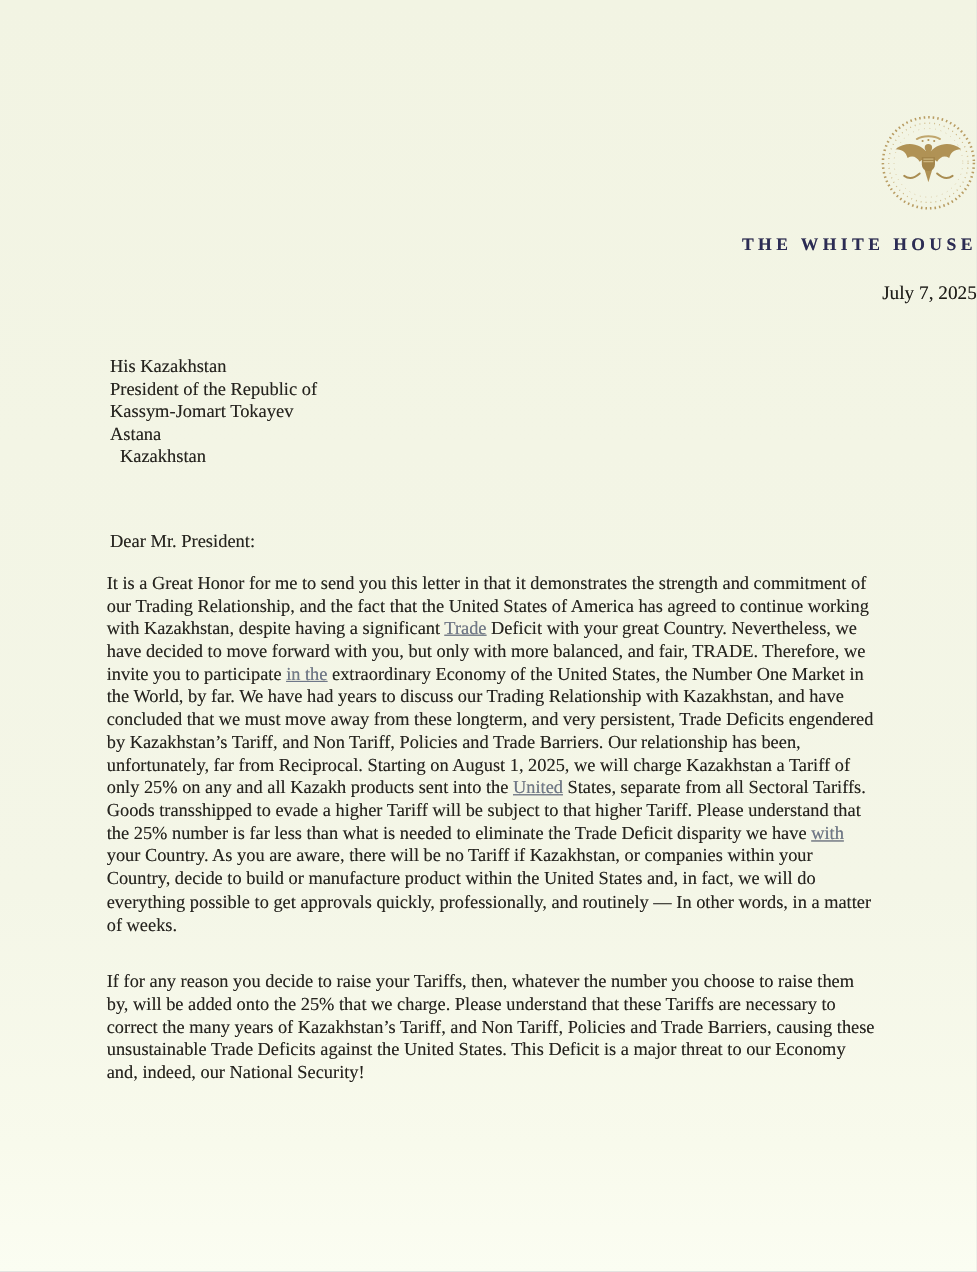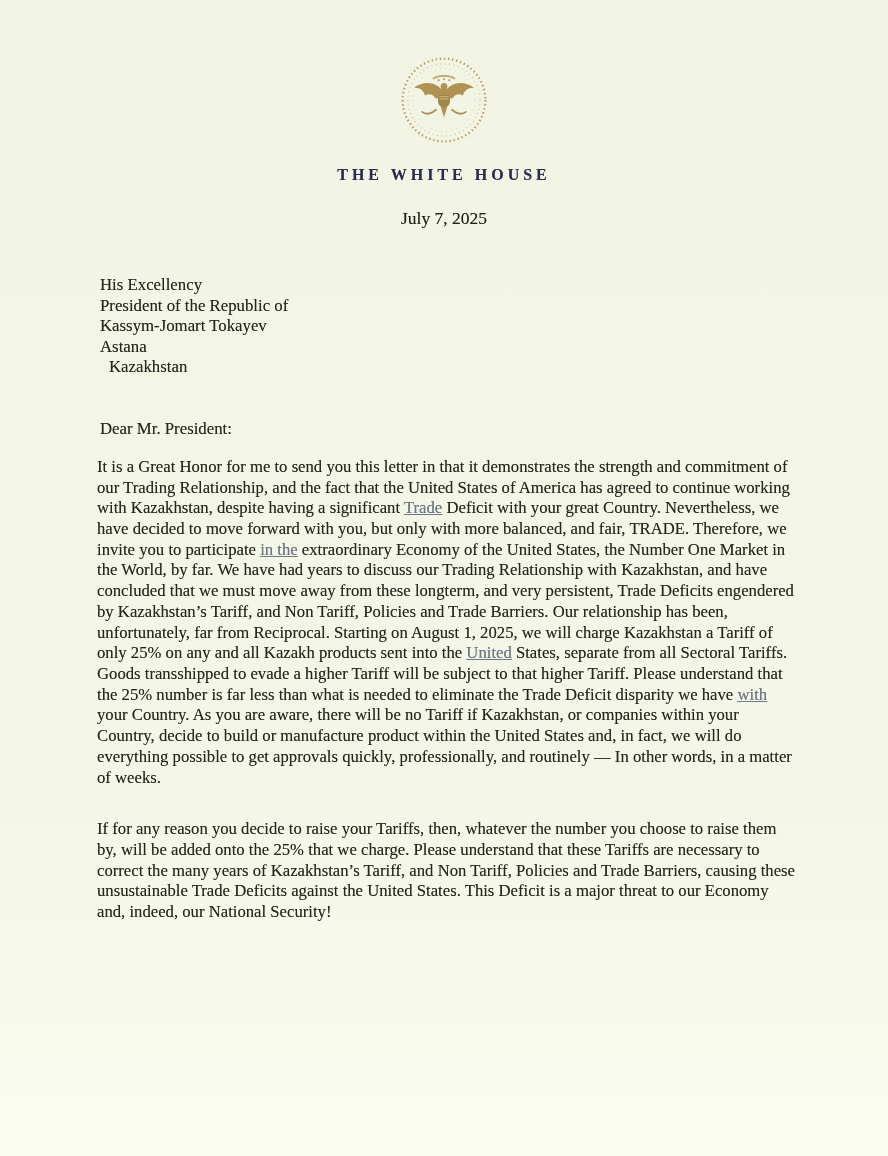--- a/index.html
+++ b/index.html
@@ -7,40 +7,40 @@
     position:relative;
     width:888px;height:1156px;
     margin:0 auto;
     background:linear-gradient(180deg,#f2f4e3 0%,#f4f6e7 70%,#f8faec 90%,#fbfdf2 100%);
     font-family:"Liberation Serif", serif;
     color:#26241f;
     overflow:hidden;
     box-sizing:border-box;
     text-shadow:0 0 .5px rgba(40,38,34,.45);
   }
-  .letterhead{text-align:center;padding-top:56px;}
+  .letterhead{text-align:right;padding-top:56px;margin-top:48px;}
   .seal{height:88px;line-height:0;}
   .org{
     margin-top:22px;
     font-size:16px;font-weight:bold;letter-spacing:4px;
     color:#2b2b55;
   }
   .loc{
     margin-top:11px;
     font-size:12px;font-weight:bold;letter-spacing:2.5px;
     color:#2e2e57;
   }
   .date{
     margin-top:24px;
     font-size:17.5px;color:#1d1c18;
   }
   .recipient{margin:46px 0 0 100px;font-size:16.8px;line-height:20.6px;}
   .r-line{white-space:pre;}
   .r-line.indent{padding-left:9px;}
-  .salutation{margin:40px 0 0 100px;font-size:16.8px;line-height:21px;}
+  .salutation{margin:55px 0 0 100px;font-size:16.8px;line-height:21px;}
   p{margin:0;}
   .body-paragraph{
     margin:18px 0 0 97px;
     width:700px;
     font-size:16.7px;line-height:20.7px;
   }
   .body-paragraph + .body-paragraph{margin-top:31px;}
   .faded{color:#6f7889;text-decoration:underline;}
 </style>
 </head>
@@ -69,21 +69,21 @@
         <circle cx="44" cy="27.5" r="1.1" fill="#b09255"></circle>
         <circle cx="50" cy="26.5" r="1.1" fill="#b09255"></circle>
         <circle cx="56" cy="27.5" r="1.1" fill="#b09255"></circle>
       </svg>
     </div>
     <div class="org">THE WHITE HOUSE</div>
     <div class="date">July 7, 2025</div>
   </div>
 
   <div class="recipient">
-    <div class="r-line">His Excellency</div>
+    <div class="r-line">His Kazakhstan</div>
     <div class="r-line">President of the Republic of</div>
     <div class="r-line">Kassym-Jomart Tokayev</div>
     <div class="r-line">Astana</div>
     <div class="r-line indent">Kazakhstan</div>
   </div>
 
   <p class="salutation">Dear Mr. President:</p>
 
   <div id="paragraphs">
       <p class="body-paragraph"><span>It is a Great Honor for me to send you this letter in that it demonstrates the strength and commitment of our Trading Relationship, and the fact that the United States of America has agreed to continue working with Kazakhstan, despite having a significant </span><span class="faded">Trade</span><span> Deficit with your great Country. Nevertheless, we have decided to move forward with you, but only with more balanced, and fair, TRADE. Therefore, we invite you to participate </span><span class="faded">in the</span><span> extraordinary Economy of the United States, the Number One Market in the World, by far. We have had years to discuss our Trading Relationship with Kazakhstan, and have concluded that we must move away from these longterm, and very persistent, Trade Deficits engendered by Kazakhstan’s Tariff, and Non Tariff, Policies and Trade Barriers. Our relationship has been, unfortunately, far from Reciprocal. Starting on August 1, 2025, we will charge Kazakhstan a Tariff of only 25% on any and all Kazakh products sent into the </span><span class="faded">United</span><span> States, separate from all Sectoral Tariffs. Goods transshipped to evade a higher Tariff will be subject to that higher Tariff. Please understand that the 25% number is far less than what is needed to eliminate the Trade Deficit disparity we have </span><span class="faded">with</span><span> your Country. As you are aware, there will be no Tariff if Kazakhstan, or companies within your Country, decide to build or manufacture product within the United States and, in fact, we will do everything possible to get approvals quickly, professionally, and routinely — In other words, in a matter of weeks.</span></p>

